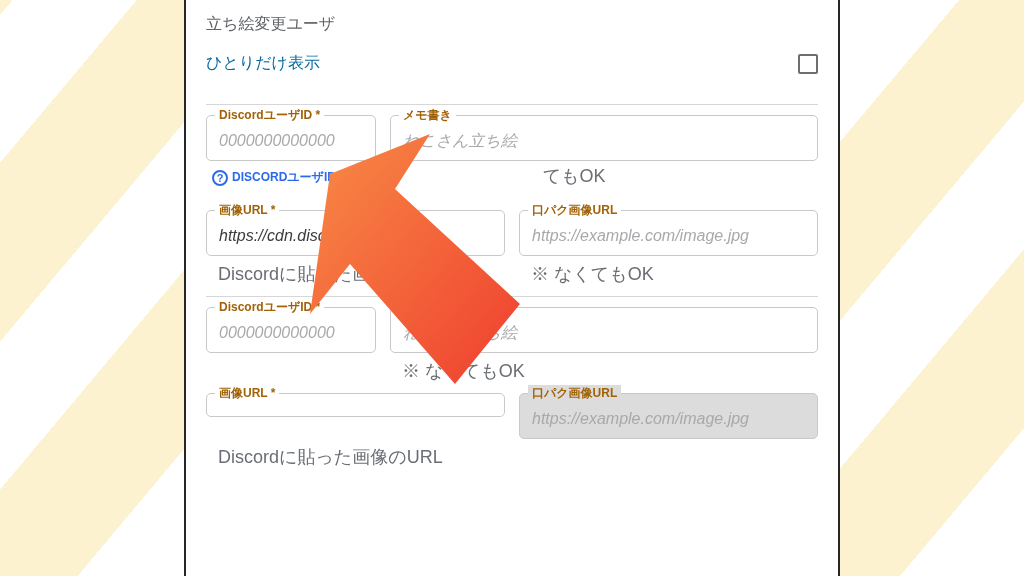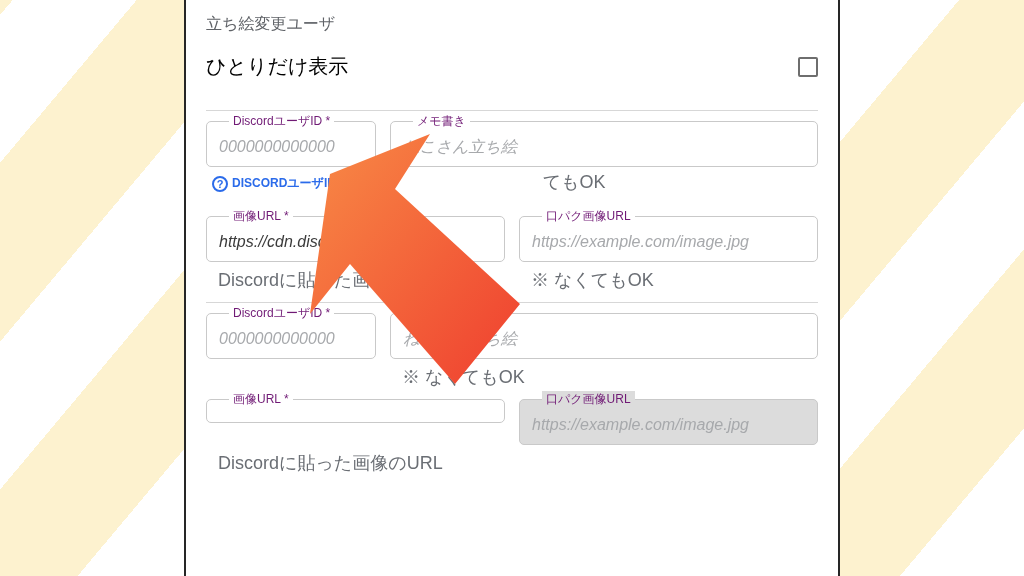--- a/index.html
+++ b/index.html
@@ -29,44 +29,45 @@
 
   .section-title {
     font-size:16px; color:#5f6267; font-weight:400;
     margin:6px 0 18px 0;
   }
 
   .toggle-row {
     display:flex; align-items:center; justify-content:space-between;
     margin:10px 0 30px 0;
   }
-  .toggle-row .lbl { font-size:20px; color:#000000; }
+  .toggle-row .lbl { font-size:16px; color:#0369a1; }
   .checkbox {
     width:20px; height:20px; border:2px solid #6e6e6e; border-radius:2px;
     display:inline-block;
   }
 
   .user-block { border-top:1px solid #d7d7d7; margin-top:6px; padding-top:0; }
   .user-block:first-of-type { border-top:none; }
 
   .row { display:flex; gap:14px; align-items:flex-start; margin-top:10px; }
 
   .field {
     position:relative;
     border:1px solid #c9c9c9; border-radius:5px;
     padding:14px 12px 8px 12px;
     background:#fff;
   }
   .field.disabled { background:#dcdcdc; }
   .field .flabel {
-    position:absolute; top:-9px; left:22px;
+    position:absolute; top:-9px; left:8px;
     background:inherit;
     padding:0 4px;
-    font-size:12px; color:#701a75;
+    font-size:12px; color:#a16207;
     white-space:nowrap;
+    font-weight:bold;
   }
   .field.disabled .flabel { background:#dcdcdc; }
   .field input {
     border:none; outline:none; width:100%;
     font-size:16px; color:#3b3b3b;
     background:transparent;
     padding:2px 0;
     font-style:italic;
   }
   .field input::placeholder { color:#a7a9ac; }

